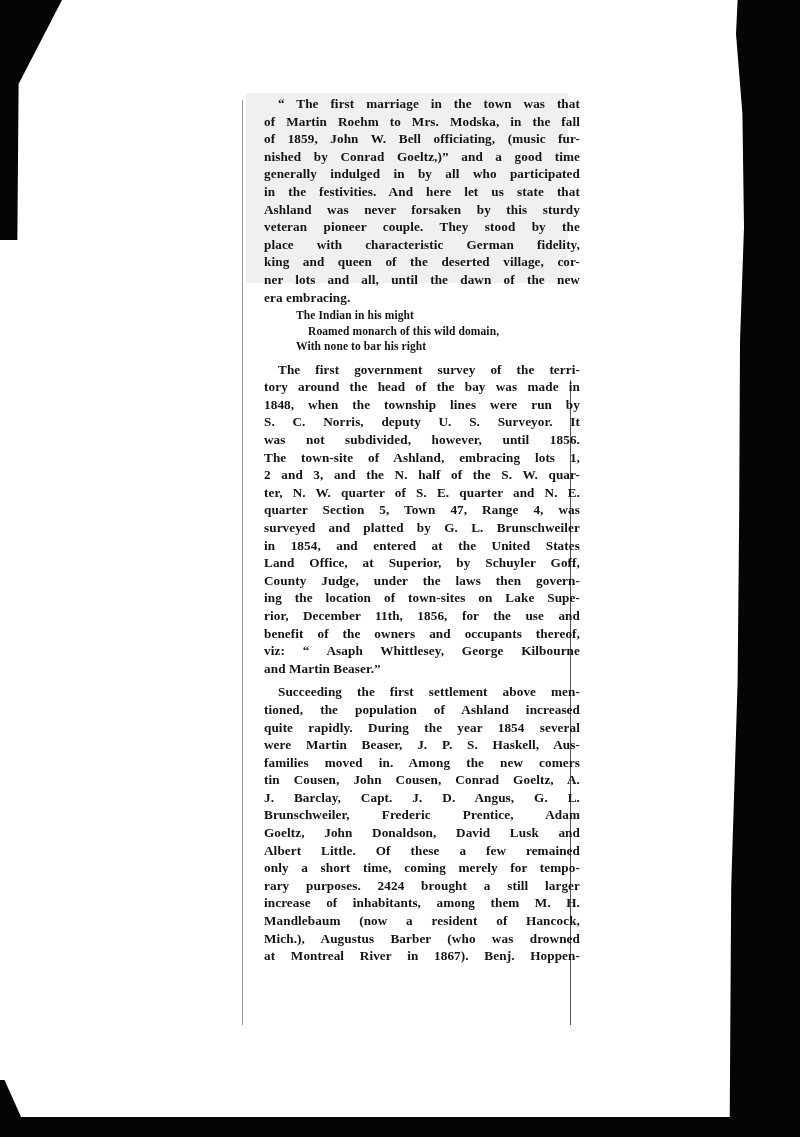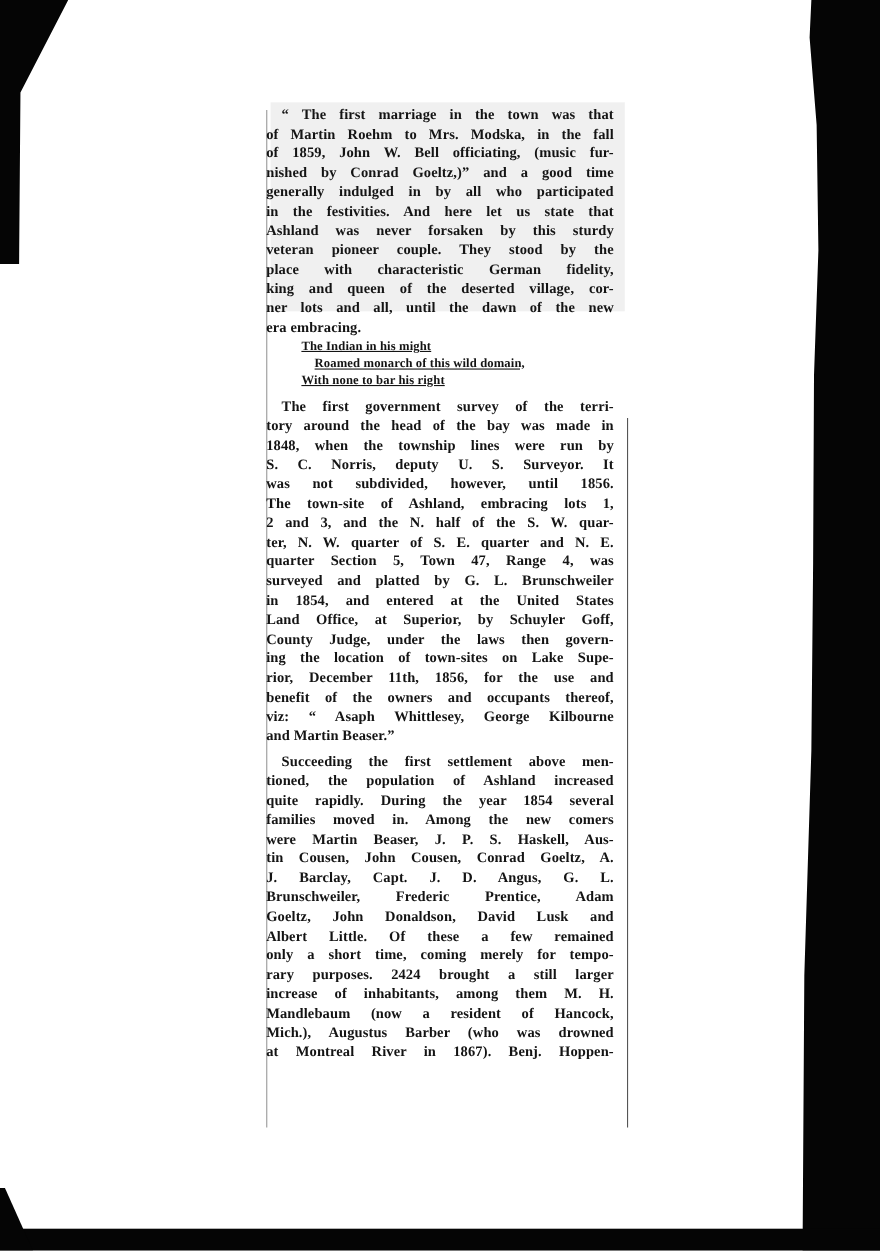--- a/index.html
+++ b/index.html
@@ -30,29 +30,29 @@
   }
   .column-rule-right {
     position: absolute; left: 570px; top: 380px; width: 1px; height: 645px;
     background: #555;
   }
   .shade {
     position: absolute; left: 246px; top: 93px; width: 322px; height: 190px;
     background: rgba(160,160,160,0.16);
   }
   .text-col {
-    position: absolute; left: 242px; top: 95px; width: 316px;
+    position: absolute; left: 264px; top: 95px; width: 316px;
     font-size: 13.2px; line-height: 17.6px; color: #141414;
     font-weight: bold; letter-spacing: 0.1px;
   }
   .text-col p { margin: 0; text-align: justify; }
   .line { display: block; white-space: nowrap; text-align: justify; text-align-last: justify; }
   .line.last { text-align-last: left; }
   .para-gap { height: 6px; }
-  .poem { font-size: 11.5px; line-height: 15.5px; margin: 2px 0 6px 0; text-decoration: underline; }
+  .poem { font-size: 11.5px; line-height: 15.5px; margin: 2px 0 6px 0; }
   .poem .pl { display: block; white-space: nowrap; }
   .poem .indent1 { padding-left: 32px; }
   .poem .indent2 { padding-left: 44px; }
   .first-indent { padding-left: 14px; }
 </style>
 </head>
 <body>
 
 <div class="scan-border border-left"></div>
 <div class="scan-border border-right"></div>
@@ -105,22 +105,22 @@
     <span class="line">viz: “ Asaph Whittlesey, George Kilbourne</span>
     <span class="line last">and Martin Beaser.”</span>
   </p>
 
   <div class="para-gap"></div>
 
   <p>
     <span class="line first-indent">Succeeding the first settlement above men-</span>
     <span class="line">tioned, the population of Ashland increased</span>
     <span class="line">quite rapidly.  During the year 1854 several</span>
+    <span class="line">were Martin Beaser, J. P. S. Haskell, Aus-</span>
     <span class="line">families moved in.   Among the new comers</span>
-    <span class="line">were Martin Beaser, J. P. S. Haskell, Aus-</span>
     <span class="line">tin Cousen, John Cousen, Conrad Goeltz, A.</span>
     <span class="line">J. Barclay, Capt. J. D. Angus, G. L.</span>
     <span class="line">Brunschweiler, Frederic Prentice, Adam</span>
     <span class="line">Goeltz, John Donaldson, David Lusk and</span>
     <span class="line">Albert Little.   Of these a few remained</span>
     <span class="line">only a short time, coming merely for tempo-</span>
     <span class="line">rary purposes.   2424 brought a still larger</span>
     <span class="line">increase of inhabitants, among them M. H.</span>
     <span class="line">Mandlebaum (now a resident of Hancock,</span>
     <span class="line">Mich.), Augustus Barber (who was drowned</span>

